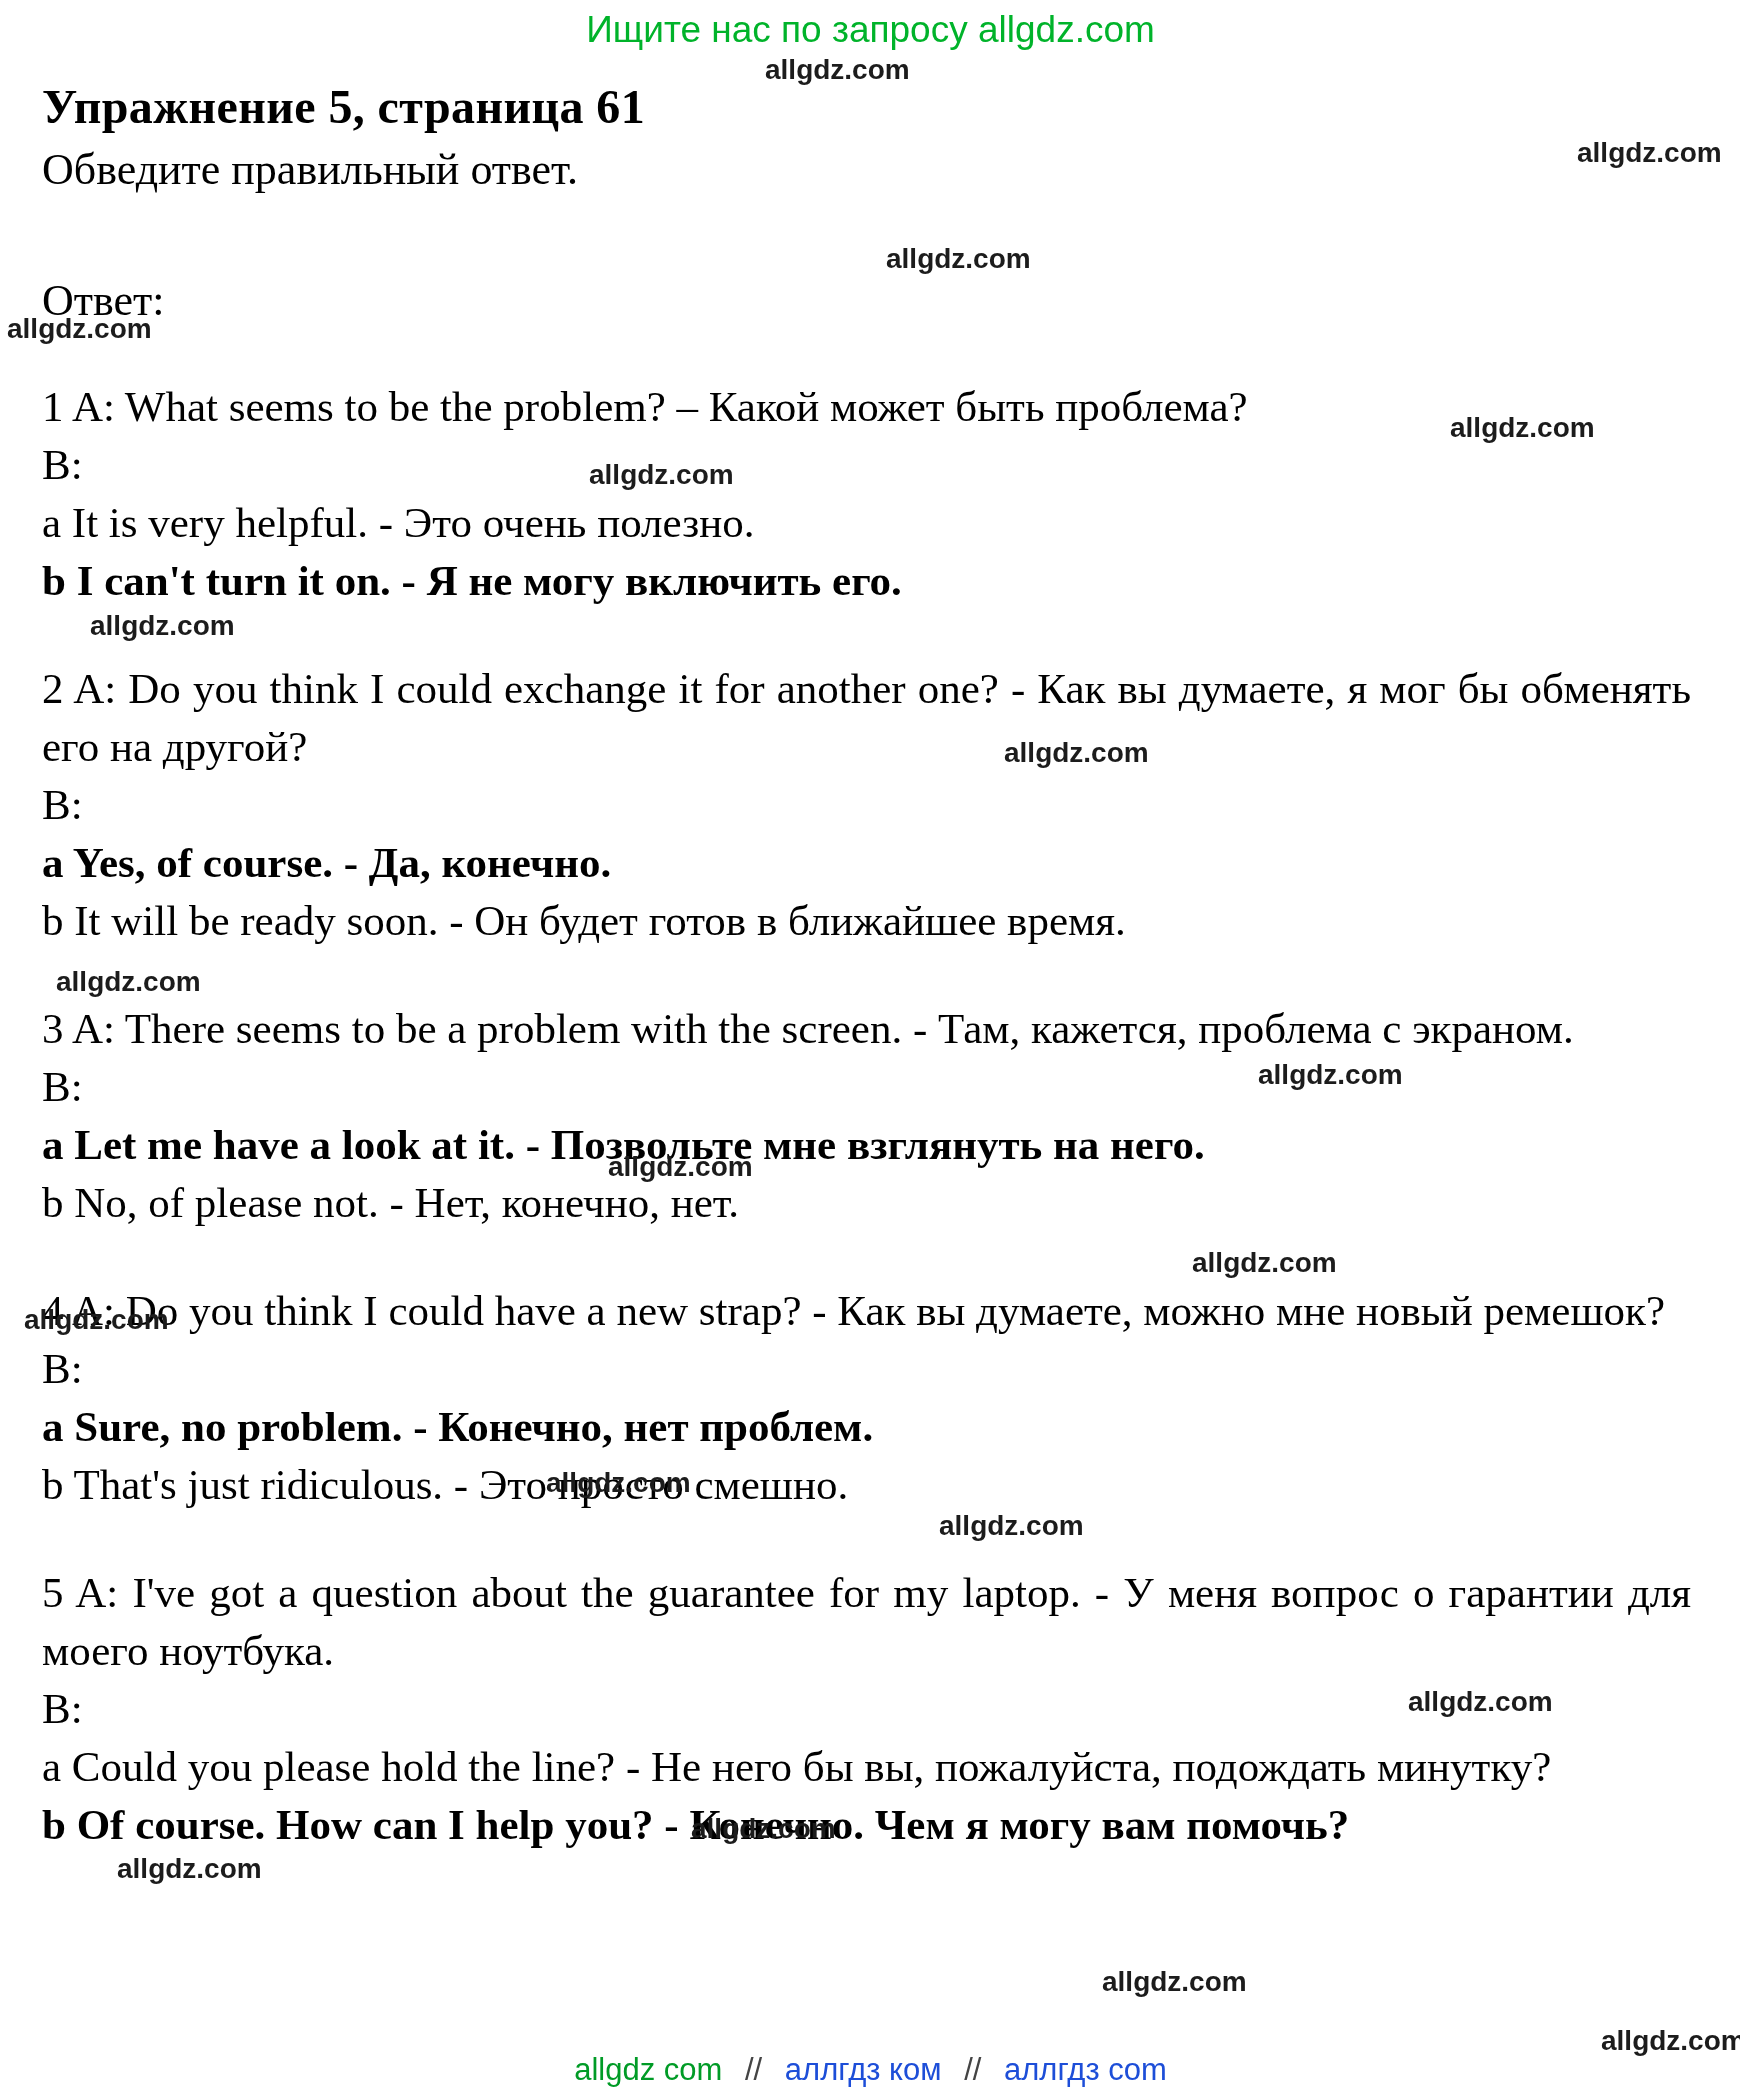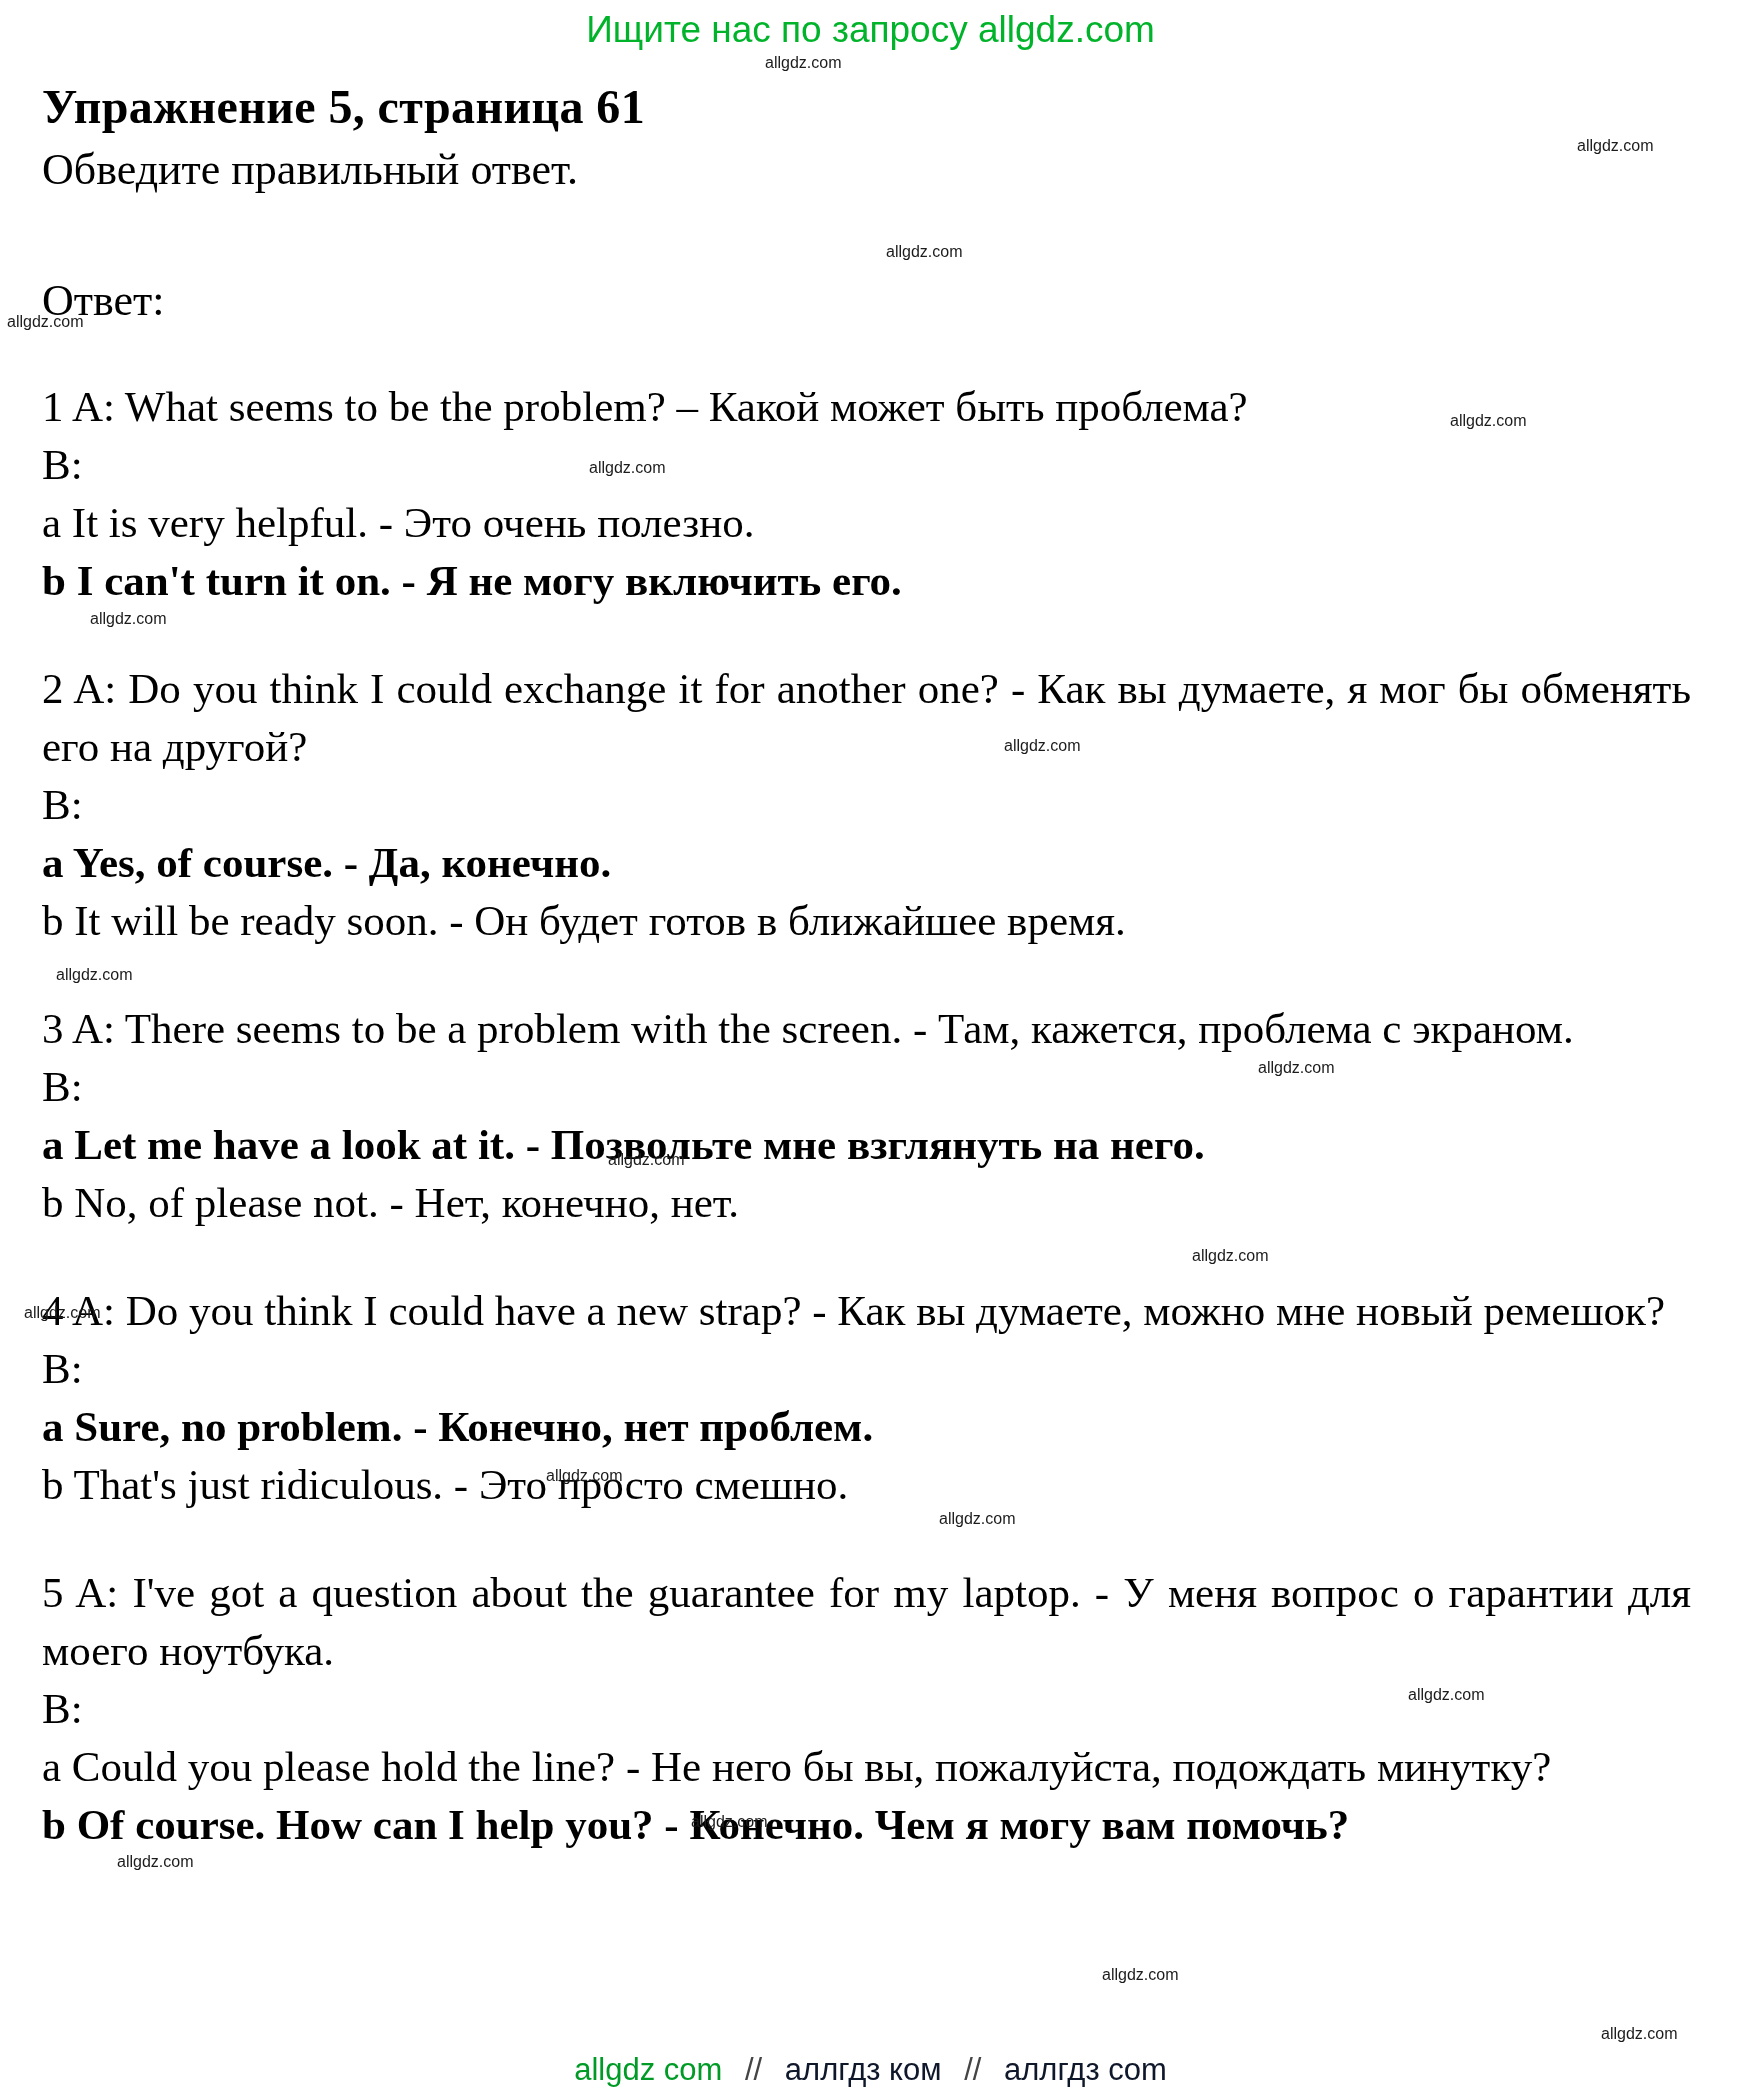--- a/index.html
+++ b/index.html
@@ -32,36 +32,37 @@
   .answer-label { font-size: 44px; margin-top: 80px; }
   #items { margin-top: 52px; font-size: 43px; line-height: 58px; }
   .item { margin-bottom: 50px; margin-top: 40px; }
   .question { text-align: justify; text-align-last: left; }
   .b-label { }
   .option { }
   .option.correct { font-weight: bold; }
   .watermark {
     position: absolute;
     font-family: "Liberation Sans", sans-serif;
-    font-size: 16px;
+    font-size: 28px;
     color: #1c1c1c;
     white-space: nowrap;
+    font-weight: bold;
   }
   .footer {
     position: absolute;
     bottom: 8.7px;
     left: 0;
     width: 100%;
     text-align: center;
     font-family: "Liberation Sans", sans-serif;
     font-size: 31px;
   }
   .footer .sep { color: #444444; margin: 0 14px; }
   .f-green { color: #009b26; }
-  .f-purple { color: #0f172a; }
+  .f-purple { color: #1d4ed8; }
 </style>
 </head>
 <body>
 
 <div class="page">
 
   <div class="banner">Ищите нас по запросу allgdz.com</div>
 
   <div class="content">
     <h1 class="title">Упражнение 5, страница 61</h1>

